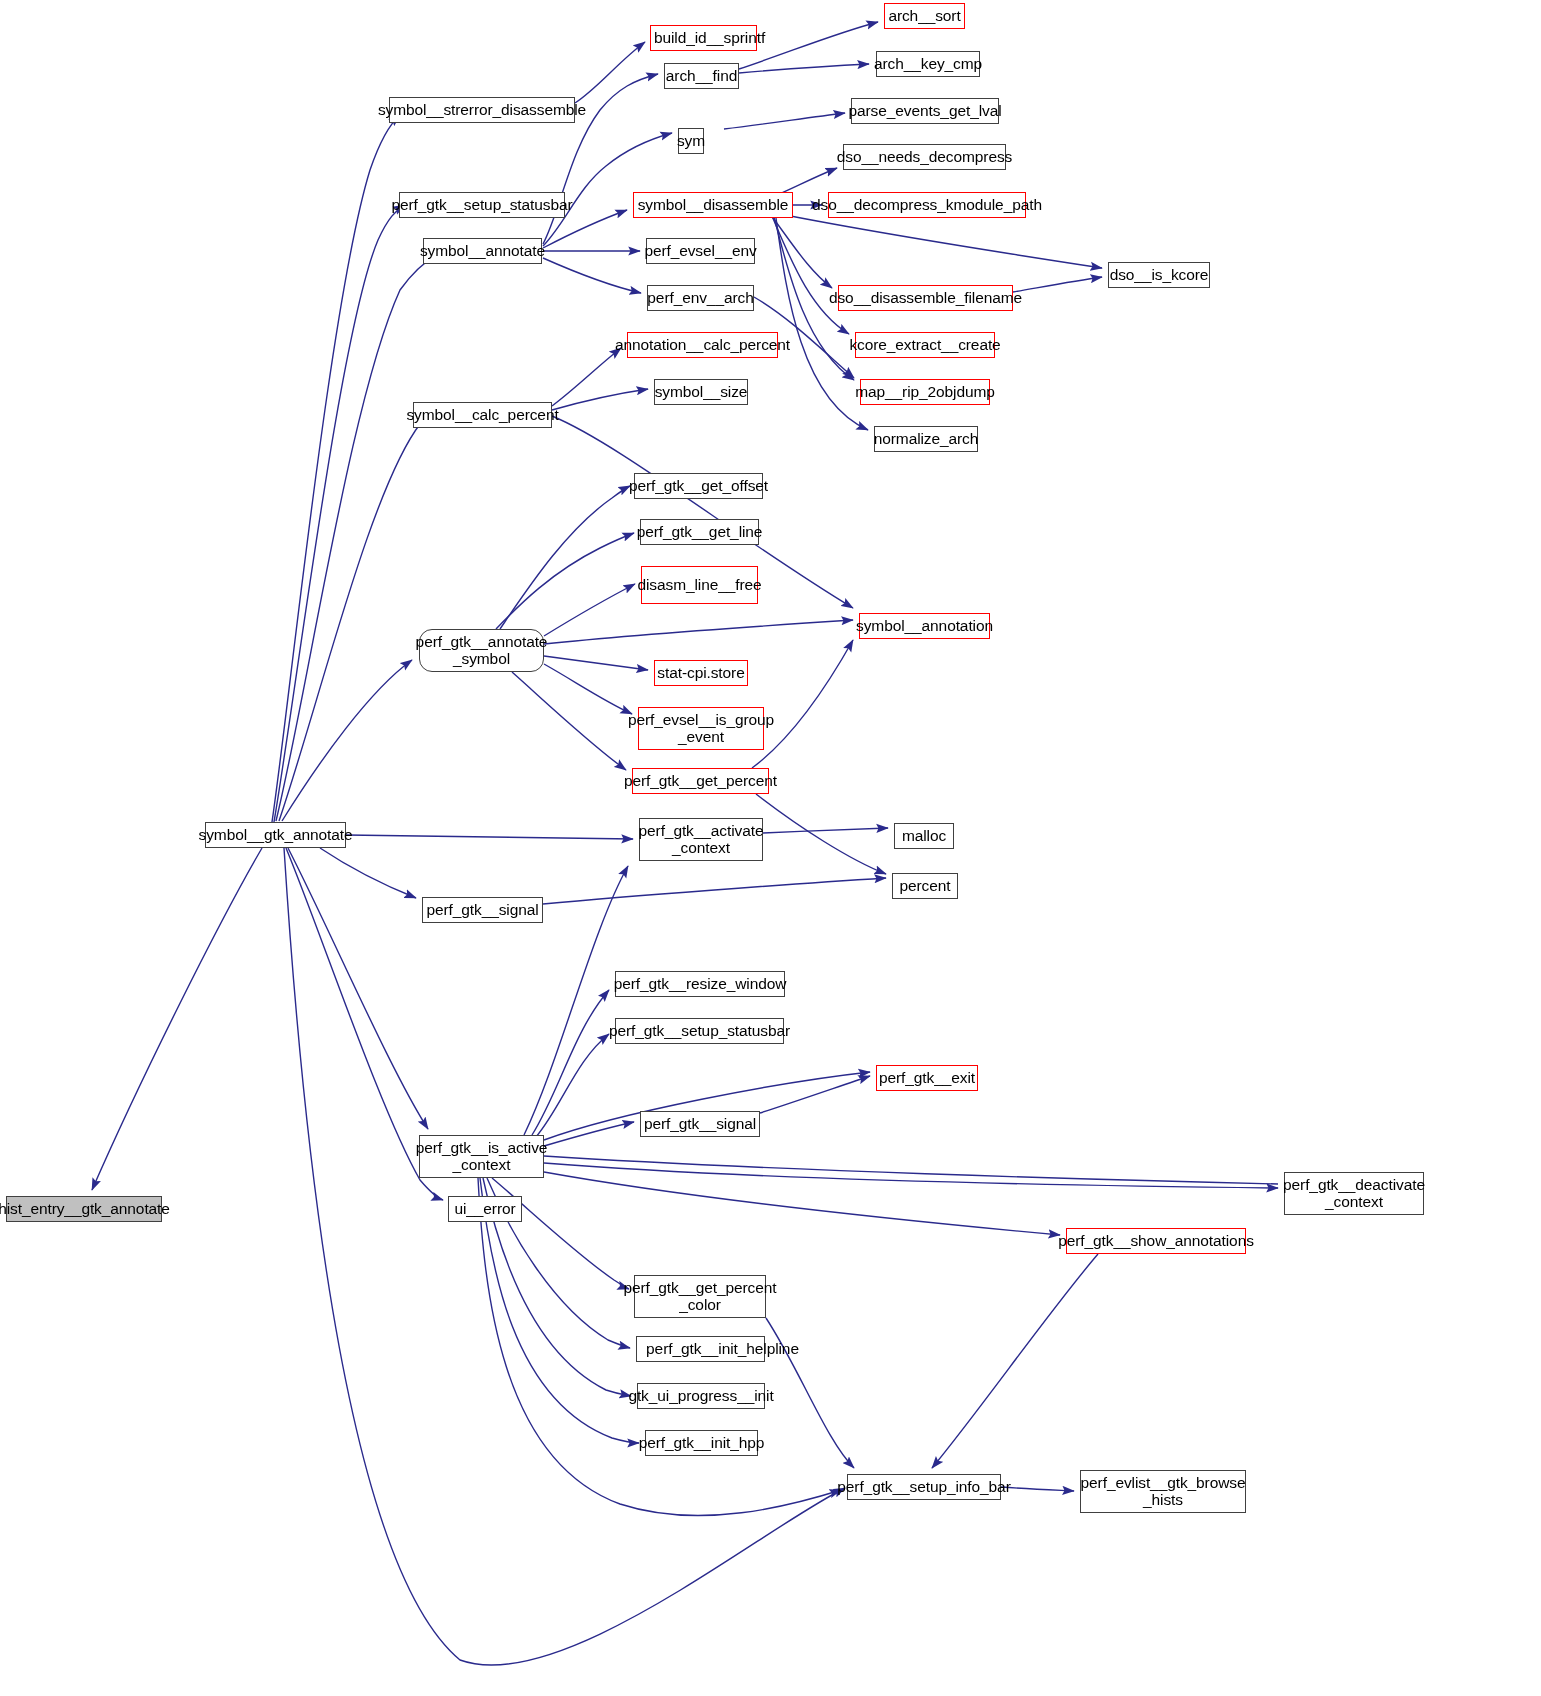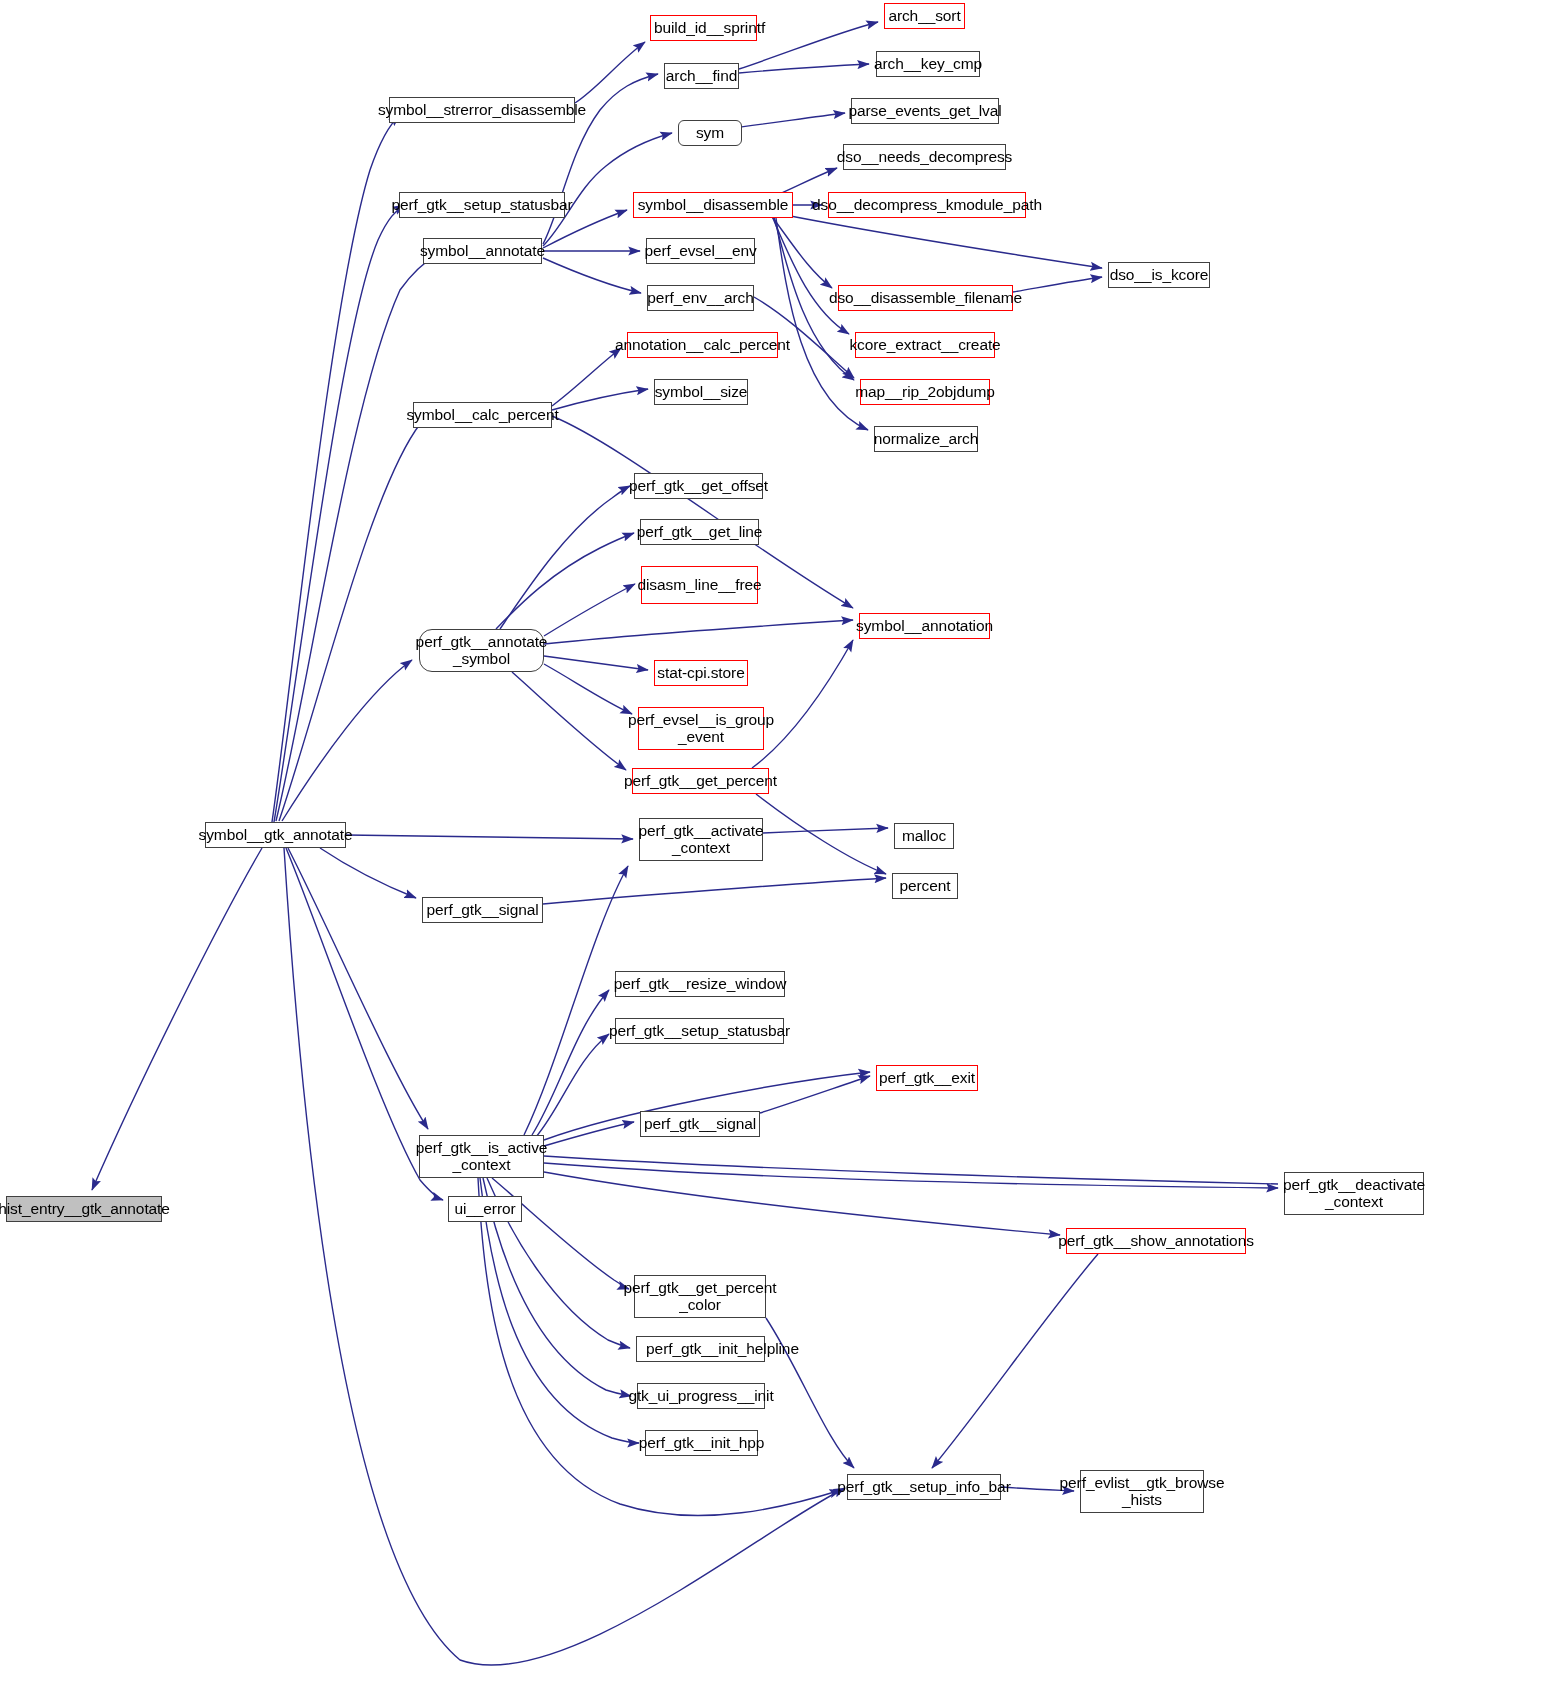--- a/index.html
+++ b/index.html
@@ -119,27 +119,27 @@
         <path d="M 487,1178 C 510,1232 552,1306 608,1340 C 620,1345 626,1347 630,1348" fill="none" stroke="#2a2a8c" stroke-width="1.4" marker-end="url(#arrowhead)"></path>
         <path d="M 483,1178 C 498,1248 530,1352 606,1390 C 618,1394 626,1395 631,1396" fill="none" stroke="#2a2a8c" stroke-width="1.4" marker-end="url(#arrowhead)"></path>
         <path d="M 480,1178 C 490,1264 512,1400 612,1438 C 626,1442 634,1443 639,1443" fill="none" stroke="#2a2a8c" stroke-width="1.4" marker-end="url(#arrowhead)"></path>
         <path d="M 478,1178 C 484,1290 500,1460 620,1504 C 700,1530 790,1506 841,1490" fill="none" stroke="#2a2a8c" stroke-width="1.4" marker-end="url(#arrowhead)"></path>
         <path d="M 766,1318 C 800,1370 826,1440 854,1468" fill="none" stroke="#2a2a8c" stroke-width="1.4" marker-end="url(#arrowhead)"></path>
         <path d="M 1098,1254 C 1050,1310 980,1410 932,1468" fill="none" stroke="#2a2a8c" stroke-width="1.4" marker-end="url(#arrowhead)"></path>
         <path d="M 1001,1487 C 1030,1489 1054,1490 1074,1491" fill="none" stroke="#2a2a8c" stroke-width="1.4" marker-end="url(#arrowhead)"></path>
       </g>
   </svg>
   <div id="nodes">
-      <div class="node red" style="left: 650px; top: 15px; width: 107px; height: 26px; padding-left: 12px;"><span class="lbl">build_id__sprintf</span></div>
+      <div class="node red" style="left: 650px; top: 25px; width: 107px; height: 26px; padding-left: 12px;"><span class="lbl">build_id__sprintf</span></div>
       <div class="node red" style="left: 884px; top: 3px; width: 81px; height: 26px;"><span class="lbl">arch__sort</span></div>
       <div class="node" style="left: 876px; top: 51px; width: 104px; height: 26px;"><span class="lbl">arch__key_cmp</span></div>
       <div class="node" style="left: 664px; top: 63px; width: 75px; height: 26px;"><span class="lbl">arch__find</span></div>
       <div class="node" style="left: 851px; top: 98px; width: 148px; height: 26px;"><span class="lbl">parse_events_get_lval</span></div>
       <div class="node" style="left: 389px; top: 97px; width: 186px; height: 26px;"><span class="lbl">symbol__strerror_disassemble</span></div>
-      <div class="node" style="left: 678px; top: 120px; width: 64px; height: 26px; border-radius: 6px;"><span class="lbl">sym</span></div>
+      <div class="node" style="left: 678px; top: 128px; width: 26px; height: 26px;"><span class="lbl">sym</span></div>
       <div class="node" style="left: 843px; top: 144px; width: 163px; height: 26px;"><span class="lbl">dso__needs_decompress</span></div>
       <div class="node red" style="left: 633px; top: 192px; width: 160px; height: 26px;"><span class="lbl">symbol__disassemble</span></div>
       <div class="node red" style="left: 828px; top: 192px; width: 198px; height: 26px;"><span class="lbl">dso__decompress_kmodule_path</span></div>
       <div class="node" style="left: 399px; top: 192px; width: 166px; height: 26px;"><span class="lbl">perf_gtk__setup_statusbar</span></div>
       <div class="node" style="left: 423px; top: 238px; width: 119px; height: 26px;"><span class="lbl">symbol__annotate</span></div>
       <div class="node" style="left: 646px; top: 238px; width: 109px; height: 26px;"><span class="lbl">perf_evsel__env</span></div>
       <div class="node" style="left: 1108px; top: 262px; width: 102px; height: 26px;"><span class="lbl">dso__is_kcore</span></div>
       <div class="node red" style="left: 838px; top: 285px; width: 175px; height: 26px;"><span class="lbl">dso__disassemble_filename</span></div>
       <div class="node" style="left: 647px; top: 285px; width: 107px; height: 26px;"><span class="lbl">perf_env__arch</span></div>
       <div class="node red" style="left: 855px; top: 332px; width: 140px; height: 26px;"><span class="lbl">kcore_extract__create</span></div>
@@ -174,16 +174,16 @@
 _context</span></div>
       <div class="node" style="left: 448px; top: 1196px; width: 74px; height: 26px;"><span class="lbl">ui__error</span></div>
       <div class="node root" style="left: 6px; top: 1196px; width: 156px; height: 26px;"><span class="lbl">hist_entry__gtk_annotate</span></div>
       <div class="node red" style="left: 1066px; top: 1228px; width: 180px; height: 26px;"><span class="lbl">perf_gtk__show_annotations</span></div>
       <div class="node" style="left: 634px; top: 1275px; width: 132px; height: 43px;"><span class="lbl">perf_gtk__get_percent
 _color</span></div>
       <div class="node" style="left: 636px; top: 1336px; width: 129px; height: 26px; padding-left: 44px;"><span class="lbl">perf_gtk__init_helpline</span></div>
       <div class="node" style="left: 637px; top: 1383px; width: 128px; height: 26px;"><span class="lbl">gtk_ui_progress__init</span></div>
       <div class="node" style="left: 645px; top: 1430px; width: 113px; height: 26px;"><span class="lbl">perf_gtk__init_hpp</span></div>
       <div class="node" style="left: 847px; top: 1474px; width: 154px; height: 26px;"><span class="lbl">perf_gtk__setup_info_bar</span></div>
-      <div class="node" style="left: 1080px; top: 1470px; width: 124px; height: 43px;"><span class="lbl">perf_evlist__gtk_browse
+      <div class="node" style="left: 1080px; top: 1470px; width: 166px; height: 43px;"><span class="lbl">perf_evlist__gtk_browse
 _hists</span></div>
     </div>
 </div>
 
 </body></html>

